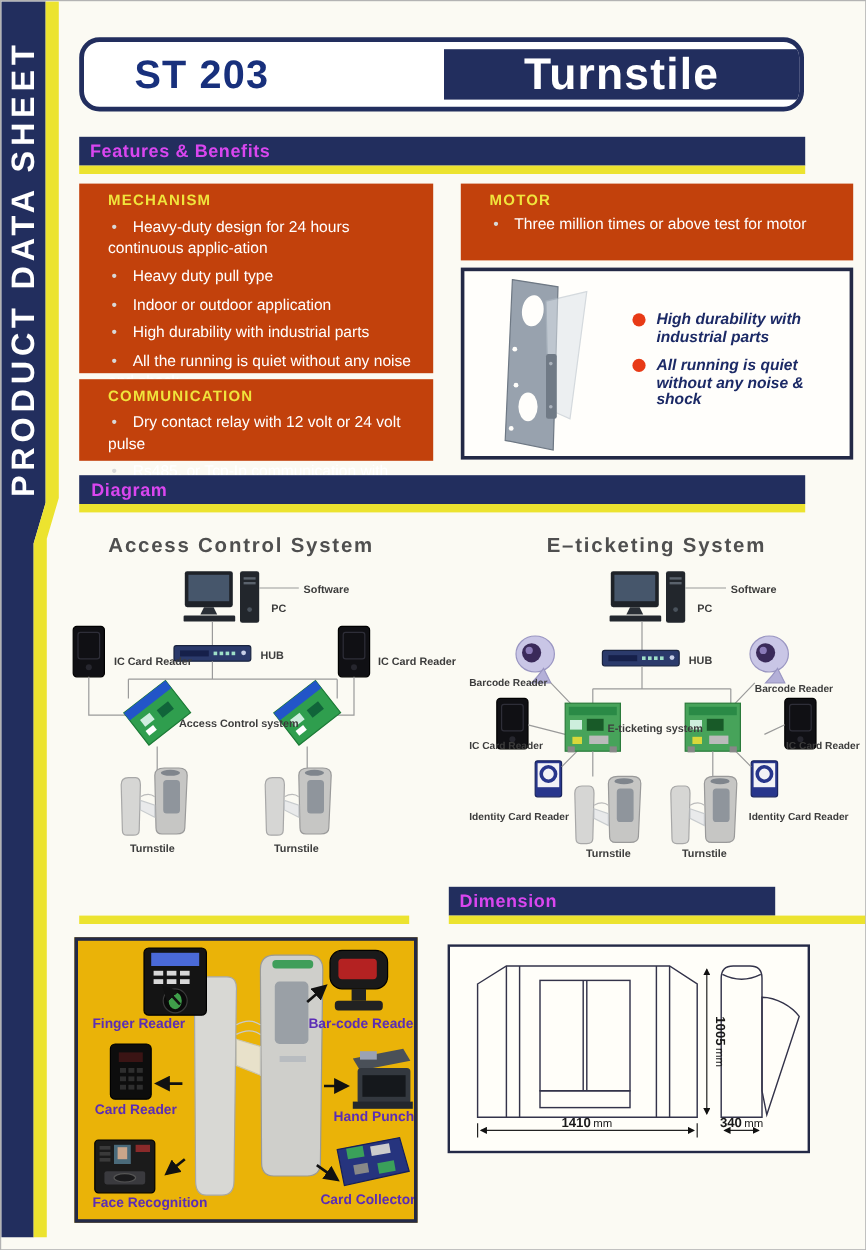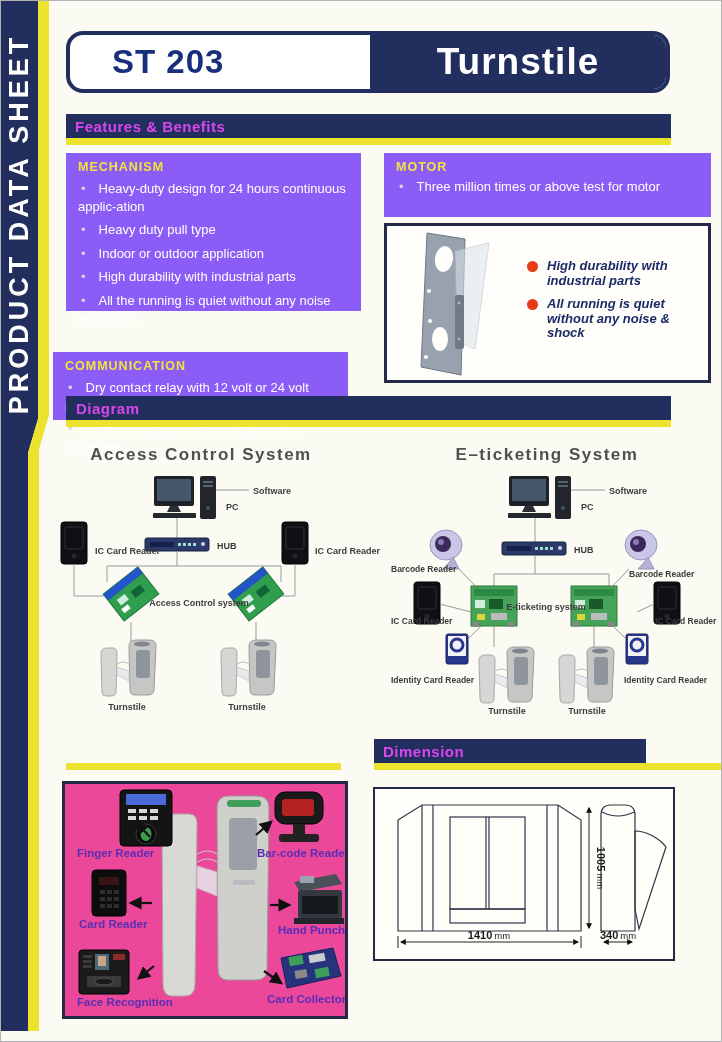--- a/index.html
+++ b/index.html
@@ -13,50 +13,50 @@
   .sidetext{
     position:absolute;left:0;top:8px;width:430px;height:37px;
     transform-origin:0 0;transform:rotate(-90deg) translateX(-430px);
     display:flex;align-items:center;justify-content:center;
     color:#fff;font-weight:bold;font-size:27px;letter-spacing:4px;white-space:nowrap;
   }
   
   .hdr{
     position:absolute;left:65px;top:30px;width:604px;height:62px;
     border:4px solid #222e5e;border-radius:17px;background:#fff;
-    display:flex;overflow:hidden;box-sizing:border-box;
+    display:flex;overflow:hidden;box-sizing:border-box;align-items:center;
   }
   .hdr-model{width:300px;display:flex;align-items:center;padding-left:42px;
     color:#18307c;font-size:33px;font-weight:bold;letter-spacing:1px;box-sizing:border-box;}
   .hdr-prod{flex:1;background:#222e5e;color:#fff;display:flex;align-items:center;
     justify-content:center;font-size:37px;font-weight:bold;letter-spacing:1px;}
   
   .bar{position:absolute;height:24px;background:#222e5e;color:#d946ef;font-weight:bold;
     font-size:15px;letter-spacing:.5px;padding-left:9px;display:flex;align-items:center;box-sizing:border-box;}
   .ybar{position:absolute;height:7px;background:#ece32f;}
   
-  .infobox{position:absolute;background:#8b5cf6;color:#fff;box-sizing:border-box;padding:7px 10px 4px 12px;}
+  .infobox{position:absolute;background:#c2410c;color:#fff;box-sizing:border-box;padding:7px 10px 4px 24px;}
   .infobox h3{margin:0 0 4px 0;color:#f0e43c;font-size:12.5px;font-weight:bold;letter-spacing:1px;}
   .bi{font-size:13px;line-height:1.35;margin:6px 0 6px 0;color:#fff;}
   .bi::before{content:"\2022";color:#d8d8d8;padding:0 13px 0 3px;}
   
   .mpanel{position:absolute;left:383px;top:222px;width:327px;height:160px;background:#fffefb;
     border:3px solid #232946;box-sizing:border-box;}
   .hl-list{position:absolute;left:140px;top:33px;width:170px;}
   .hl-item{display:flex;gap:9px;margin-bottom:9px;}
   .hl-dot{width:11px;height:11px;border-radius:50%;background:#e83a16;margin-top:2px;flex:none;}
   .hl-text{color:#1c2a66;font-weight:bold;font-style:italic;font-size:13px;line-height:1.12;width:145px;}
   
   .dsvg{position:absolute;}
   .dg-title{font-size:17px;font-weight:bold;fill:#4f4f4f;letter-spacing:1.5px;}
   .dg-lab{font-size:9px;font-weight:bold;fill:#3c3c3c;}
   .dg-lab-s{font-size:8.5px;font-weight:bold;fill:#3c3c3c;}
   .wire{stroke:#9a9a9a;stroke-width:1;fill:none;}
   
-  .tbox{position:absolute;left:61px;top:780px;width:286px;height:238px;background:#ec4899;
+  .tbox{position:absolute;left:61px;top:780px;width:286px;height:238px;background:#eab308;
     border:3px solid #232946;box-sizing:border-box;}
   .t-lab{font-size:11.5px;font-weight:bold;fill:#5b2db5;}
   .arrow{stroke:#111;stroke-width:2.2;fill:none;}
   
   .dimbox{position:absolute;left:372px;top:786px;width:302px;height:174px;background:#fffef9;
     border:2px solid #232946;box-sizing:border-box;}
   .dln{stroke:#33334a;stroke-width:1.2;fill:none;}
   .dimln{stroke:#222;stroke-width:1;fill:none;}
   .dim-t{font-size:11px;font-weight:bold;fill:#1a1a1a;}
   .dim-u{font-size:9.5px;font-weight:normal;fill:#1a1a1a;}
@@ -152,21 +152,21 @@
 
   <div class="infobox" style="left:65px;top:152px;width:295px;height:158px;">
     <h3>MECHANISM</h3>
     <div class="bi">Heavy-duty design for 24 hours continuous applic-ation</div>
     <div class="bi">Heavy duty pull type</div>
     <div class="bi">Indoor or outdoor application</div>
     <div class="bi">High durability with industrial parts</div>
     <div class="bi">All the running is quiet without any noise and shock</div>
   </div>
 
-  <div class="infobox" style="left:52px;top:315px;width:295px;height:68px;margin-top:36px;">
+  <div class="infobox" style="left:65px;top:315px;width:295px;height:68px;">
     <h3>COMMUNICATION</h3>
     <div class="bi">Dry contact relay with 12 volt or 24 volt pulse</div>
     <div class="bi">Rs485, or Tcp-Ip communication with computer</div>
   </div>
 
   <div class="infobox" style="left:383px;top:152px;width:327px;height:64px;">
     <h3>MOTOR</h3>
     <div class="bi" style="margin:3px 0;">Three million times or above test for motor</div>
   </div>
 

